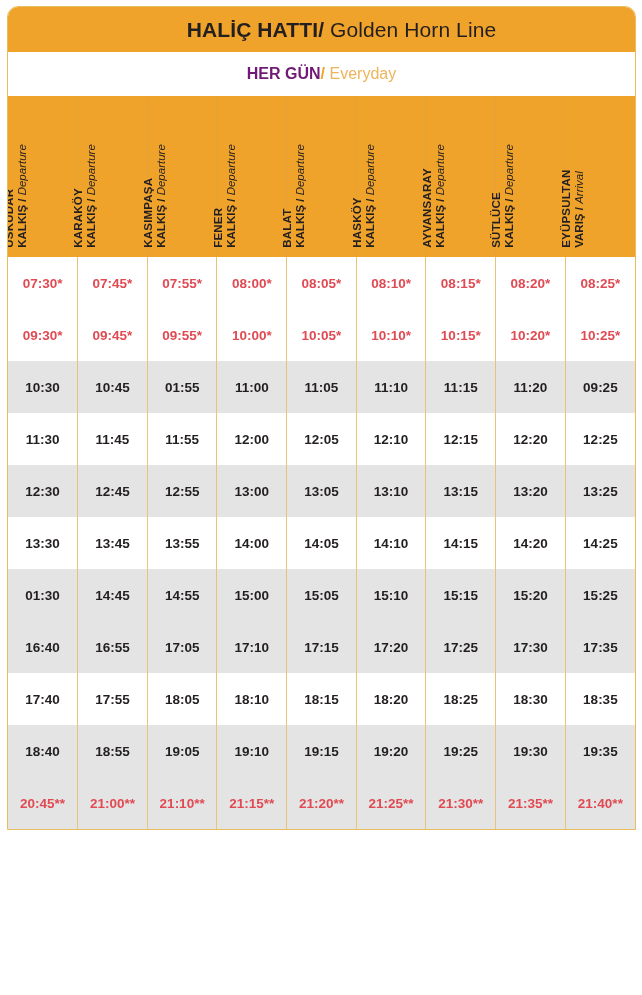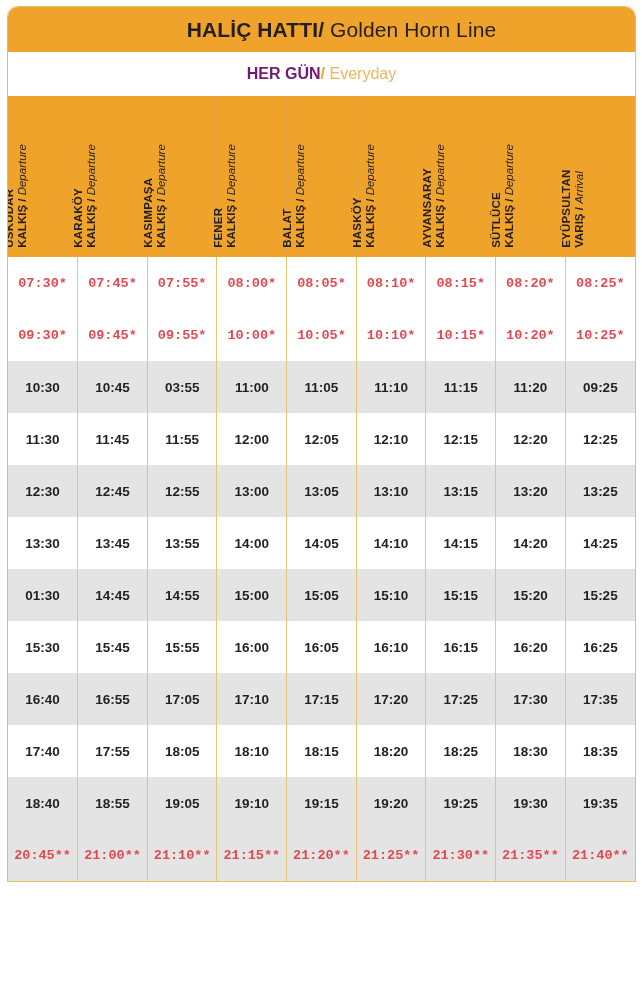--- a/index.html
+++ b/index.html
@@ -137,21 +137,21 @@
     font-weight: bold;
     color: #231f20;
     border-right: 1px solid #e8c476;
     white-space: nowrap;
   }
   tbody td.cell:last-child { border-right: none; }
 
   tbody tr.row-white td.cell { background: #ffffff; }
   tbody tr.row-shade td.cell { background: #e4e4e4; }
 
-  tbody tr.tone-red td.cell { color: #e04a52; font-family: Liberation Mono, monospace; }
+  tbody tr.tone-red td.cell { color: #e04a52; }
   tbody tr.tone-dark td.cell { color: #231f20; }
 </style>
 </head>
 <body>
 
 <div id="timetable-root">
   <div class="card">
 
     <div class="title-band">
       <div class="title-text">
@@ -261,21 +261,21 @@
             <td class="cell">10:00*</td>
             <td class="cell">10:05*</td>
             <td class="cell">10:10*</td>
             <td class="cell">10:15*</td>
             <td class="cell">10:20*</td>
             <td class="cell">10:25*</td>
           </tr>
           <tr class="row-shade tone-dark">
             <td class="cell">10:30</td>
             <td class="cell">10:45</td>
-            <td class="cell">03:55</td>
+            <td class="cell">01:55</td>
             <td class="cell">11:00</td>
             <td class="cell">11:05</td>
             <td class="cell">11:10</td>
             <td class="cell">11:15</td>
             <td class="cell">11:20</td>
             <td class="cell">09:25</td>
           </tr>
           <tr class="row-white tone-dark">
             <td class="cell">11:30</td>
             <td class="cell">11:45</td>
@@ -313,31 +313,20 @@
             <td class="cell">01:30</td>
             <td class="cell">14:45</td>
             <td class="cell">14:55</td>
             <td class="cell">15:00</td>
             <td class="cell">15:05</td>
             <td class="cell">15:10</td>
             <td class="cell">15:15</td>
             <td class="cell">15:20</td>
             <td class="cell">15:25</td>
           </tr>
-          <tr class="row-white tone-dark">
-            <td class="cell">15:30</td>
-            <td class="cell">15:45</td>
-            <td class="cell">15:55</td>
-            <td class="cell">16:00</td>
-            <td class="cell">16:05</td>
-            <td class="cell">16:10</td>
-            <td class="cell">16:15</td>
-            <td class="cell">16:20</td>
-            <td class="cell">16:25</td>
-          </tr>
           <tr class="row-shade tone-dark">
             <td class="cell">16:40</td>
             <td class="cell">16:55</td>
             <td class="cell">17:05</td>
             <td class="cell">17:10</td>
             <td class="cell">17:15</td>
             <td class="cell">17:20</td>
             <td class="cell">17:25</td>
             <td class="cell">17:30</td>
             <td class="cell">17:35</td>

